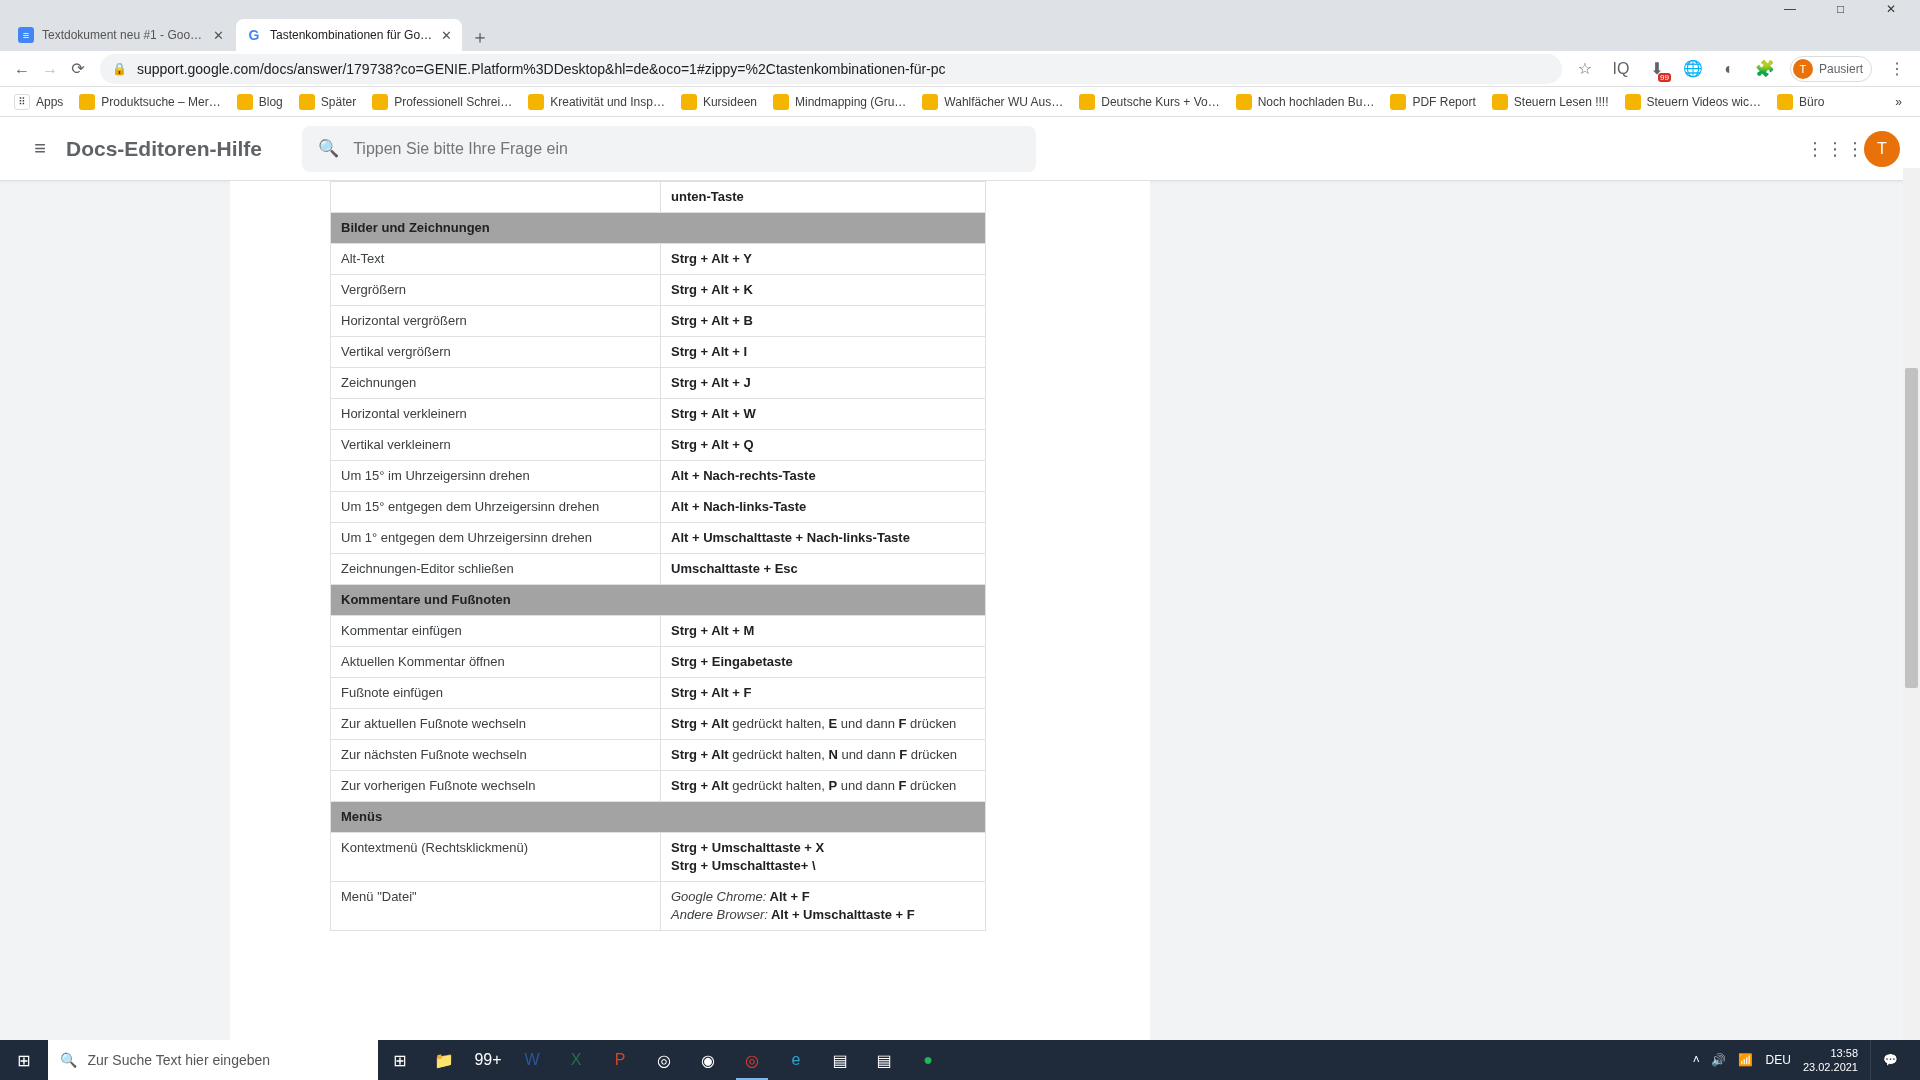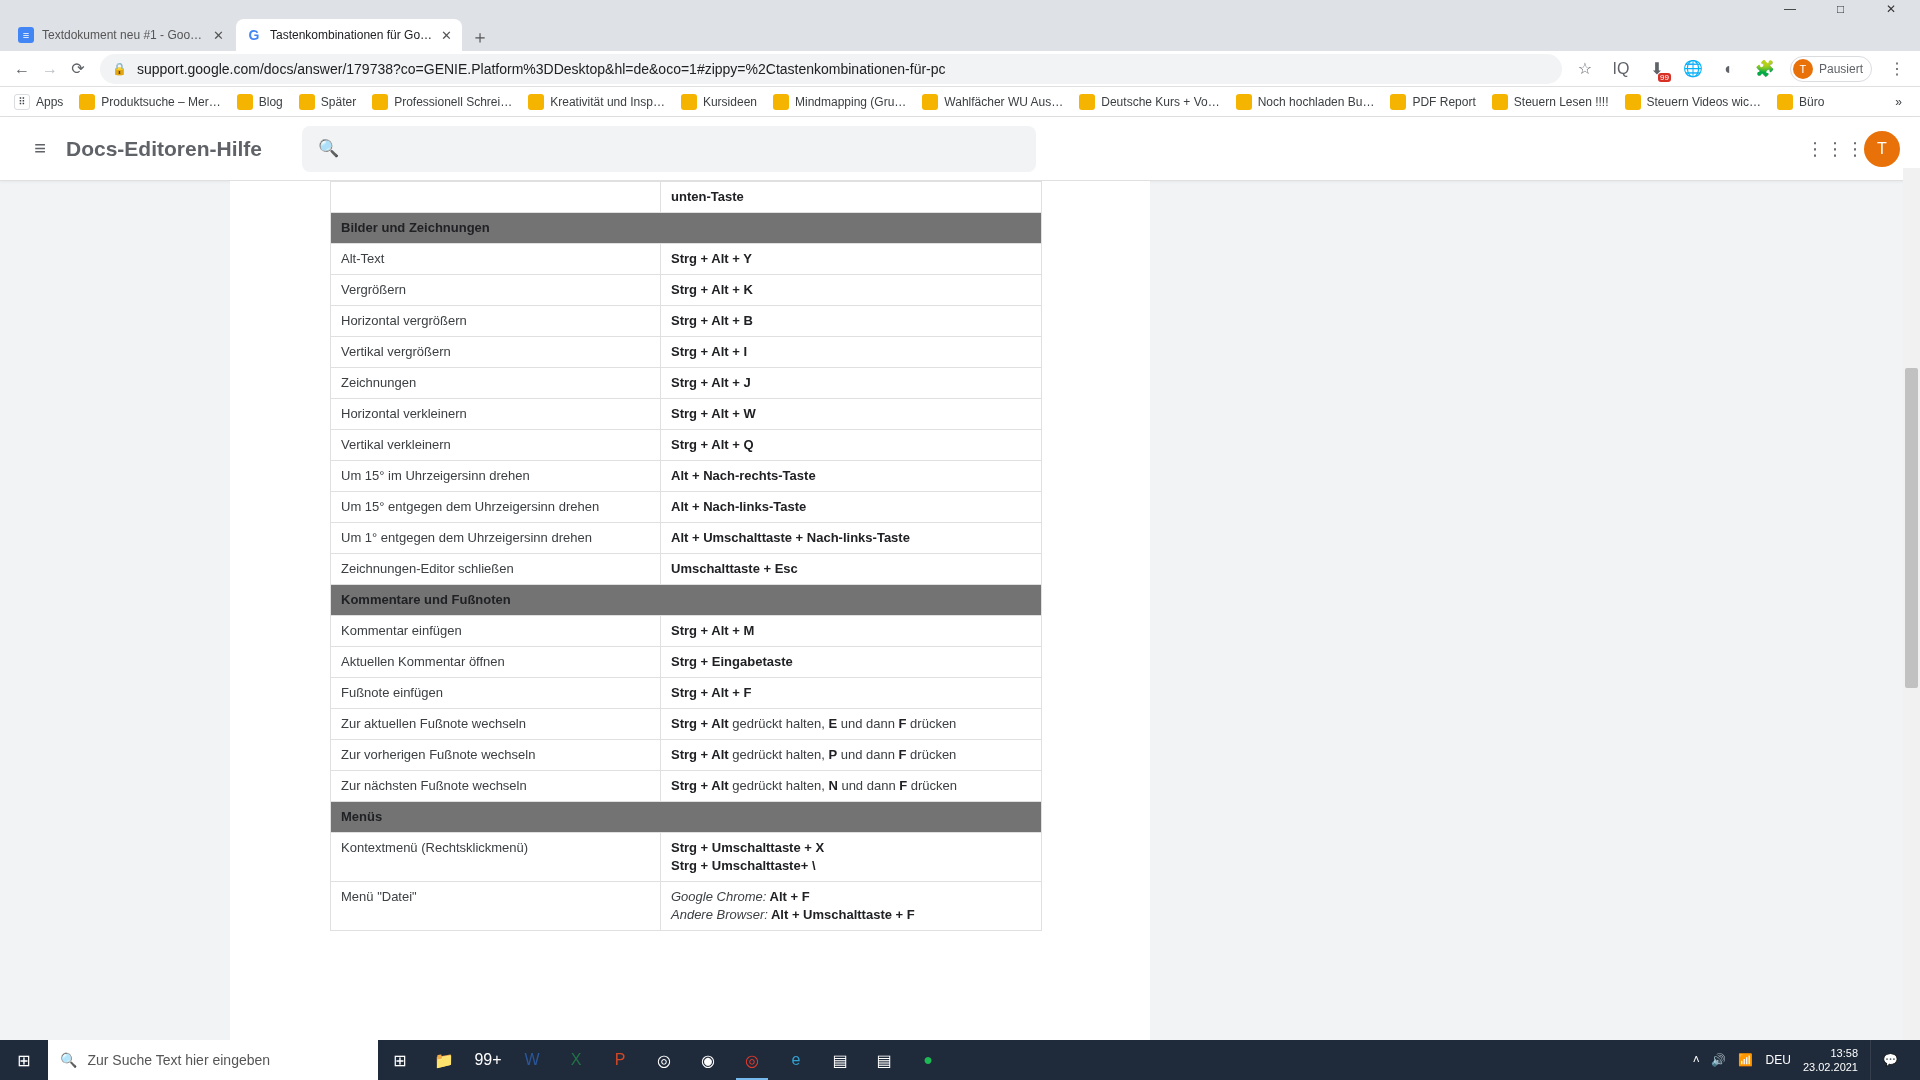--- a/index.html
+++ b/index.html
@@ -48,24 +48,24 @@
   .gspacer{flex:1}
   .gapps{width:40px;height:40px;display:flex;align-items:center;justify-content:center;color:#5f6368;font-size:18px;cursor:pointer;letter-spacing:2px}
   .gavatar{width:36px;height:36px;border-radius:50%;background:#e8710a;display:flex;align-items:center;justify-content:center;color:#fff;font-weight:500;margin-left:8px}
 
   
   .content{height:calc(1080px - 15px - 36px - 36px - 30px - 64px - 40px);overflow:hidden;display:flex;justify-content:center;padding-top:0}
   .page{background:#fff;width:920px;margin-left:-540px;padding:0 0 20px 0;min-height:100%;position:relative}
   .scrollbar-track{position:fixed;right:0;top:168px;bottom:40px;width:17px;background:#f1f1f1}
   .scrollbar-thumb{position:absolute;right:2px;top:200px;width:13px;height:320px;background:#c1c1c1;border-radius:2px}
 
-  table.kbd{border-collapse:collapse;width:712px;margin-left:100px;font-size:13px;color:#3c4043}
+  table.kbd{border-collapse:collapse;width:656px;margin-left:100px;font-size:13px;color:#3c4043}
   table.kbd td{border:1px solid #e0e0e0;padding:6px 10px;vertical-align:top;line-height:18px}
   table.kbd td:first-child{width:330px}
-  table.kbd td.section{background:#737373;font-weight:bold;color:#202124}
+  table.kbd td.section{background:#a3a3a3;font-weight:bold;color:#202124}
   .kbd strong{font-weight:700;color:#202124}
   .kbd em{font-style:italic;color:#3c4043}
 
   
   .taskbar{position:fixed;bottom:0;left:0;right:0;height:40px;background:#1f2a3a;display:flex;align-items:center;color:#fff;font-size:12px}
   .start{width:48px;height:40px;display:flex;align-items:center;justify-content:center;font-size:16px;color:#fff}
   .tsearch{display:flex;align-items:center;background:#fff;color:#555;height:40px;width:330px;padding:0 12px;font-size:14px}
   .tsearch .sicon{margin-right:10px;color:#333}
   .ticons{display:flex;align-items:center;height:40px}
   .ticon{width:44px;height:40px;display:flex;align-items:center;justify-content:center;font-size:16px;position:relative}
@@ -193,20 +193,21 @@
       <span>Büro</span>
     </div>
     <div class="bm" style="margin-left: auto;">»</div>
   </div>
 
 <div class="gheader">
   <div class="menu-btn">≡</div>
   <div class="prod-title">Docs-Editoren-Hilfe</div>
   <div class="searchbox">
     <span class="search-icon">🔍</span>
+    <input class="search-input" placeholder="Tippen Sie bitte Ihre Frage ein" style="">
   </div>
   <div class="gspacer"></div>
   <div class="gapps">⋮⋮⋮</div>
   <div class="gavatar">T</div>
 </div>
 
 <div class="content">
   <div class="page">
     <table class="kbd">
       <tbody id="kbody">
@@ -274,26 +275,26 @@
           </tr>
           <tr>
             <td>Fußnote einfügen</td>
             <td><span><strong>Strg + Alt + F</strong></span></td>
           </tr>
           <tr>
             <td>Zur aktuellen Fußnote wechseln</td>
             <td><span><strong>Strg + Alt</strong> gedrückt halten, <strong>E</strong> und dann <strong>F</strong> drücken</span></td>
           </tr>
           <tr>
+            <td>Zur nächsten Fußnote wechseln</td>
+            <td><span><strong>Strg + Alt</strong> gedrückt halten, <strong>N</strong> und dann <strong>F</strong> drücken</span></td>
+          </tr>
+          <tr>
             <td>Zur vorherigen Fußnote wechseln</td>
             <td><span><strong>Strg + Alt</strong> gedrückt halten, <strong>P</strong> und dann <strong>F</strong> drücken</span></td>
-          </tr>
-          <tr>
-            <td>Zur nächsten Fußnote wechseln</td>
-            <td><span><strong>Strg + Alt</strong> gedrückt halten, <strong>N</strong> und dann <strong>F</strong> drücken</span></td>
           </tr>
           <tr>
             <td colspan="2" class="section">Menüs</td>
           </tr>
           <tr>
             <td>Kontextmenü (Rechtsklickmenü)</td>
             <td><span><strong>Strg + Umschalttaste + X</strong><br><strong>Strg + Umschalttaste+ \</strong></span></td>
           </tr>
           <tr>
             <td>Menü "Datei"</td>

